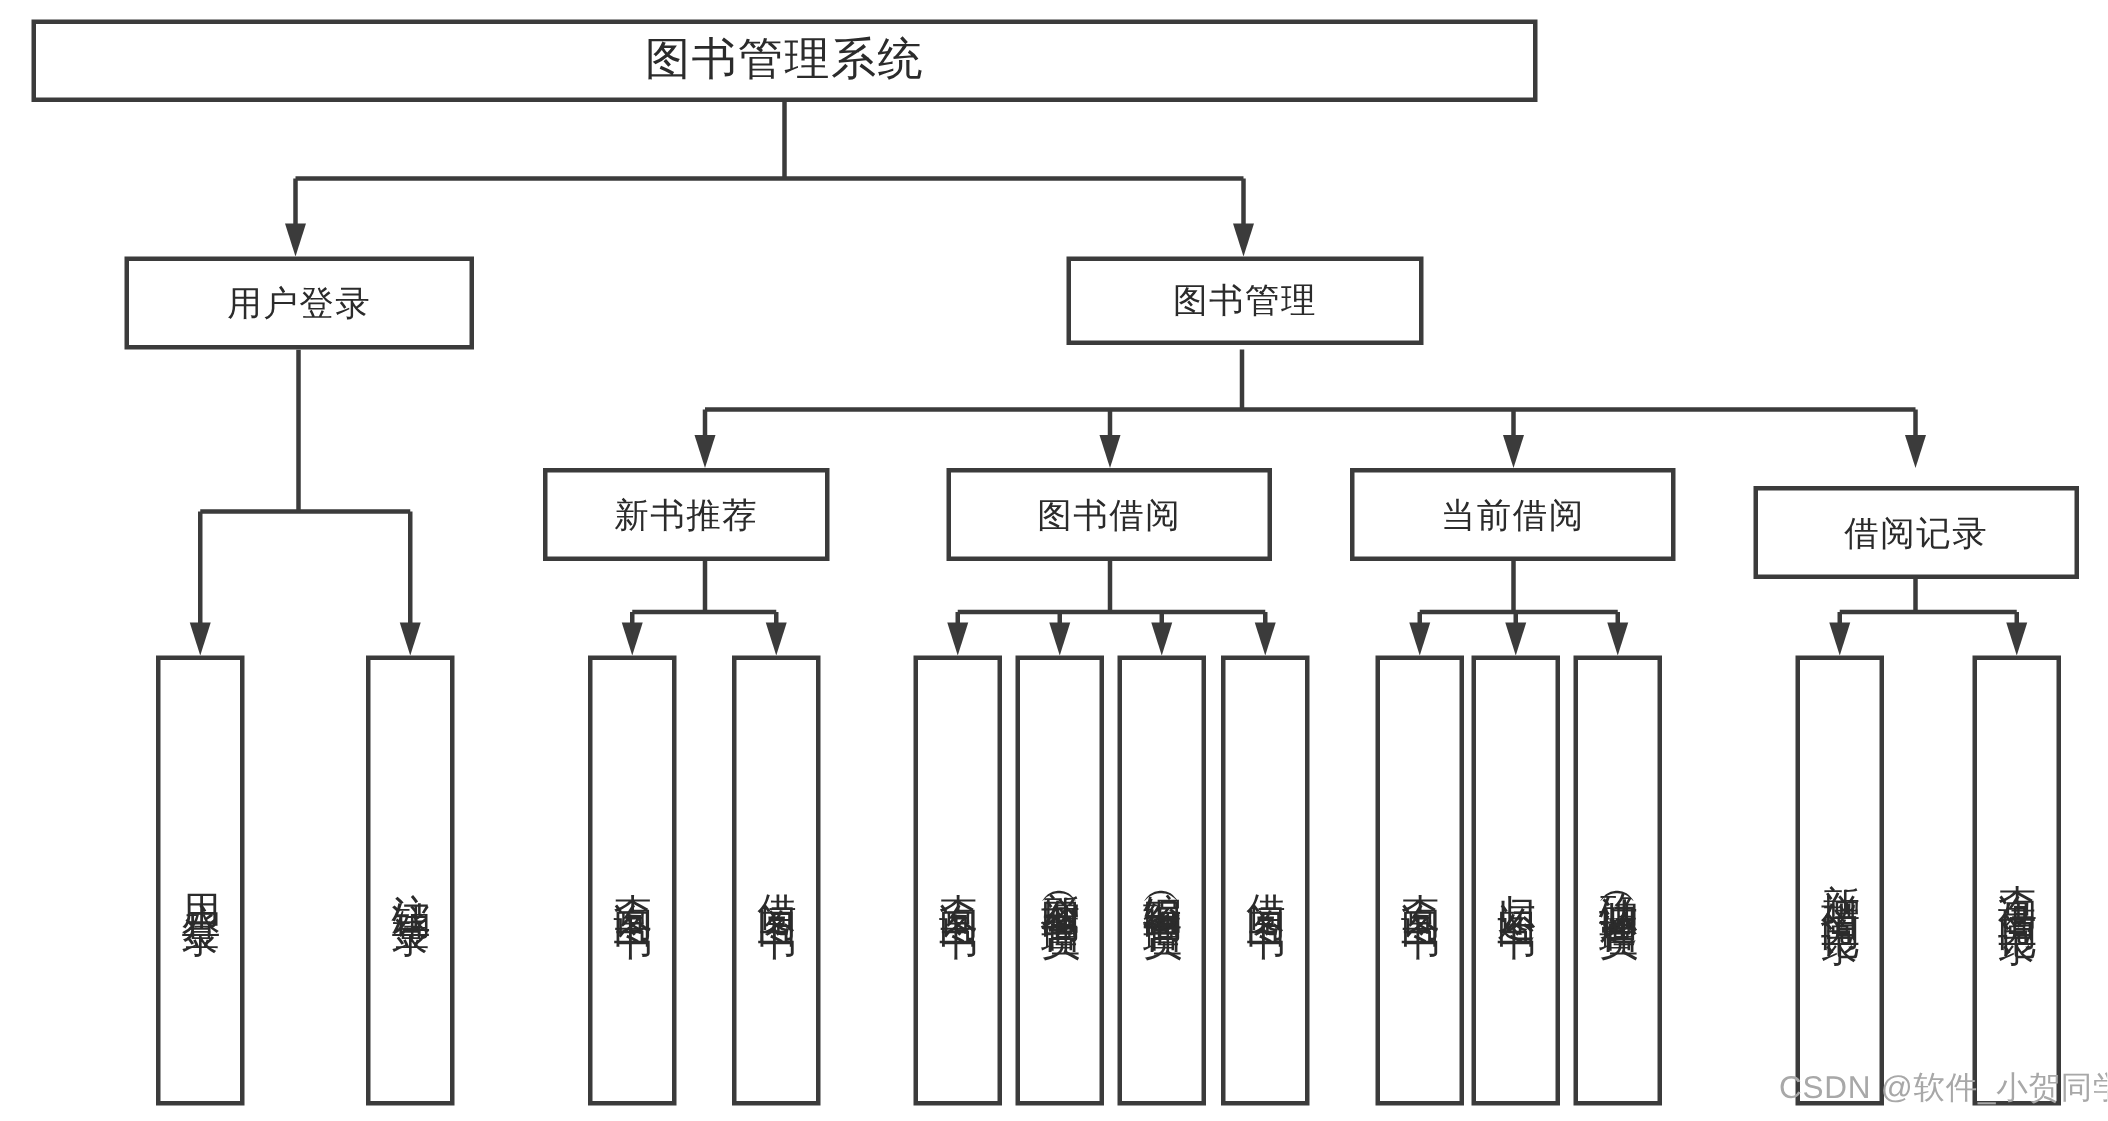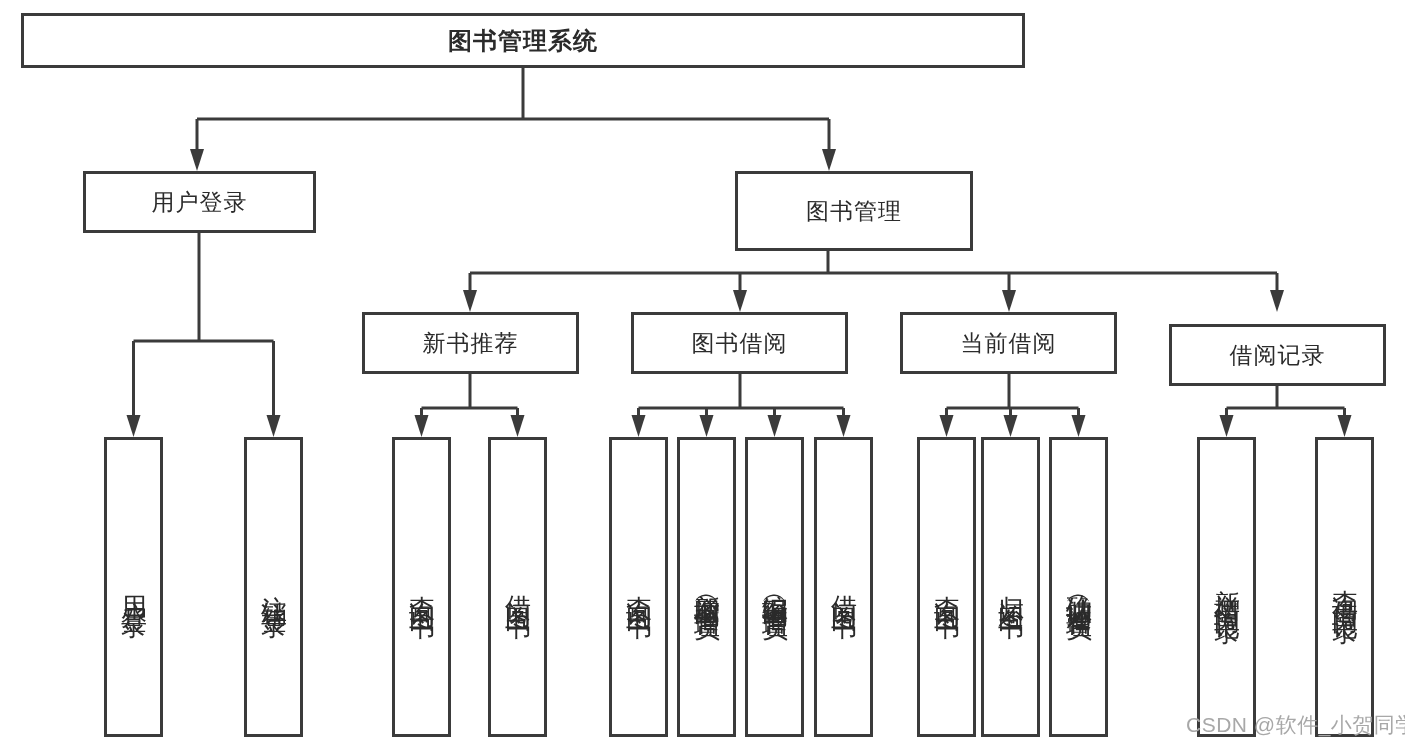--- a/index.html
+++ b/index.html
@@ -18,21 +18,21 @@
     border:3px solid #3b3b3b;
     color:#2b2b2b;
     display:flex;
     align-items:center;
     justify-content:center;
     z-index:2;
     text-align:center;
     line-height:1.15;
   }
   .node.h{font-size:23px;letter-spacing:1px;}
-  .node.root{font-size:24px;letter-spacing:1px;font-weight:bold;}
+  .node.root{font-size:30px;letter-spacing:1px;}
   .node.v{
     writing-mode:vertical-rl;
     text-orientation:mixed;
     font-size:26px;
     letter-spacing:6px;
   }
   .watermark{
     position:absolute;
     left:1186px;top:711px;
     z-index:5;
@@ -98,23 +98,23 @@
       <polygon points="1071.5,415 1085.5,415 1078.5,437" fill="#3b3b3b"></polygon>
       <line x1="1226.5" y1="408" x2="1226.5" y2="419" stroke="#3b3b3b" stroke-width="3"></line>
       <polygon points="1219.5,415 1233.5,415 1226.5,437" fill="#3b3b3b"></polygon>
       <line x1="1344.5" y1="408" x2="1344.5" y2="419" stroke="#3b3b3b" stroke-width="3"></line>
       <polygon points="1337.5,415 1351.5,415 1344.5,437" fill="#3b3b3b"></polygon>
     </svg>
 
   <div class="node h root" style="left:21px;top:13px;width:1004px;height:55px">图书管理系统</div>
 
   <div class="node h" style="left:83px;top:171px;width:233px;height:62px">用户登录</div>
-  <div class="node h" style="left:735px;top:171px;width:238px;height:80px">图书管理</div>
+  <div class="node h" style="left:711px;top:171px;width:238px;height:59px">图书管理</div>
 
-  <div class="node h" style="left:362px;top:312px;width:217px;height:62px">新书推荐</div>
+  <div class="node h" style="left:362px;top:312px;width:191px;height:62px">新书推荐</div>
   <div class="node h" style="left:900px;top:312px;width:217px;height:62px">当前借阅</div>
   <div class="node h" style="left:631px;top:312px;width:217px;height:62px">图书借阅</div>
   <div class="node h" style="left:1169px;top:324px;width:217px;height:62px">借阅记录</div>
 
   <div class="node v" style="left:104px;top:437px;width:59px;height:300px">用户登录</div>
   <div class="node v" style="left:244px;top:437px;width:59px;height:300px">注销登录</div>
   <div class="node v" style="left:392px;top:437px;width:59px;height:300px">查询图书</div>
   <div class="node v" style="left:488px;top:437px;width:59px;height:300px">借阅图书</div>
   <div class="node v" style="left:609px;top:437px;width:59px;height:300px">查询图书</div>
   <div class="node v" style="left: 677px; top: 437px; width: 59px; height: 300px; letter-spacing: 3px;">新增图书（管理员）</div>

